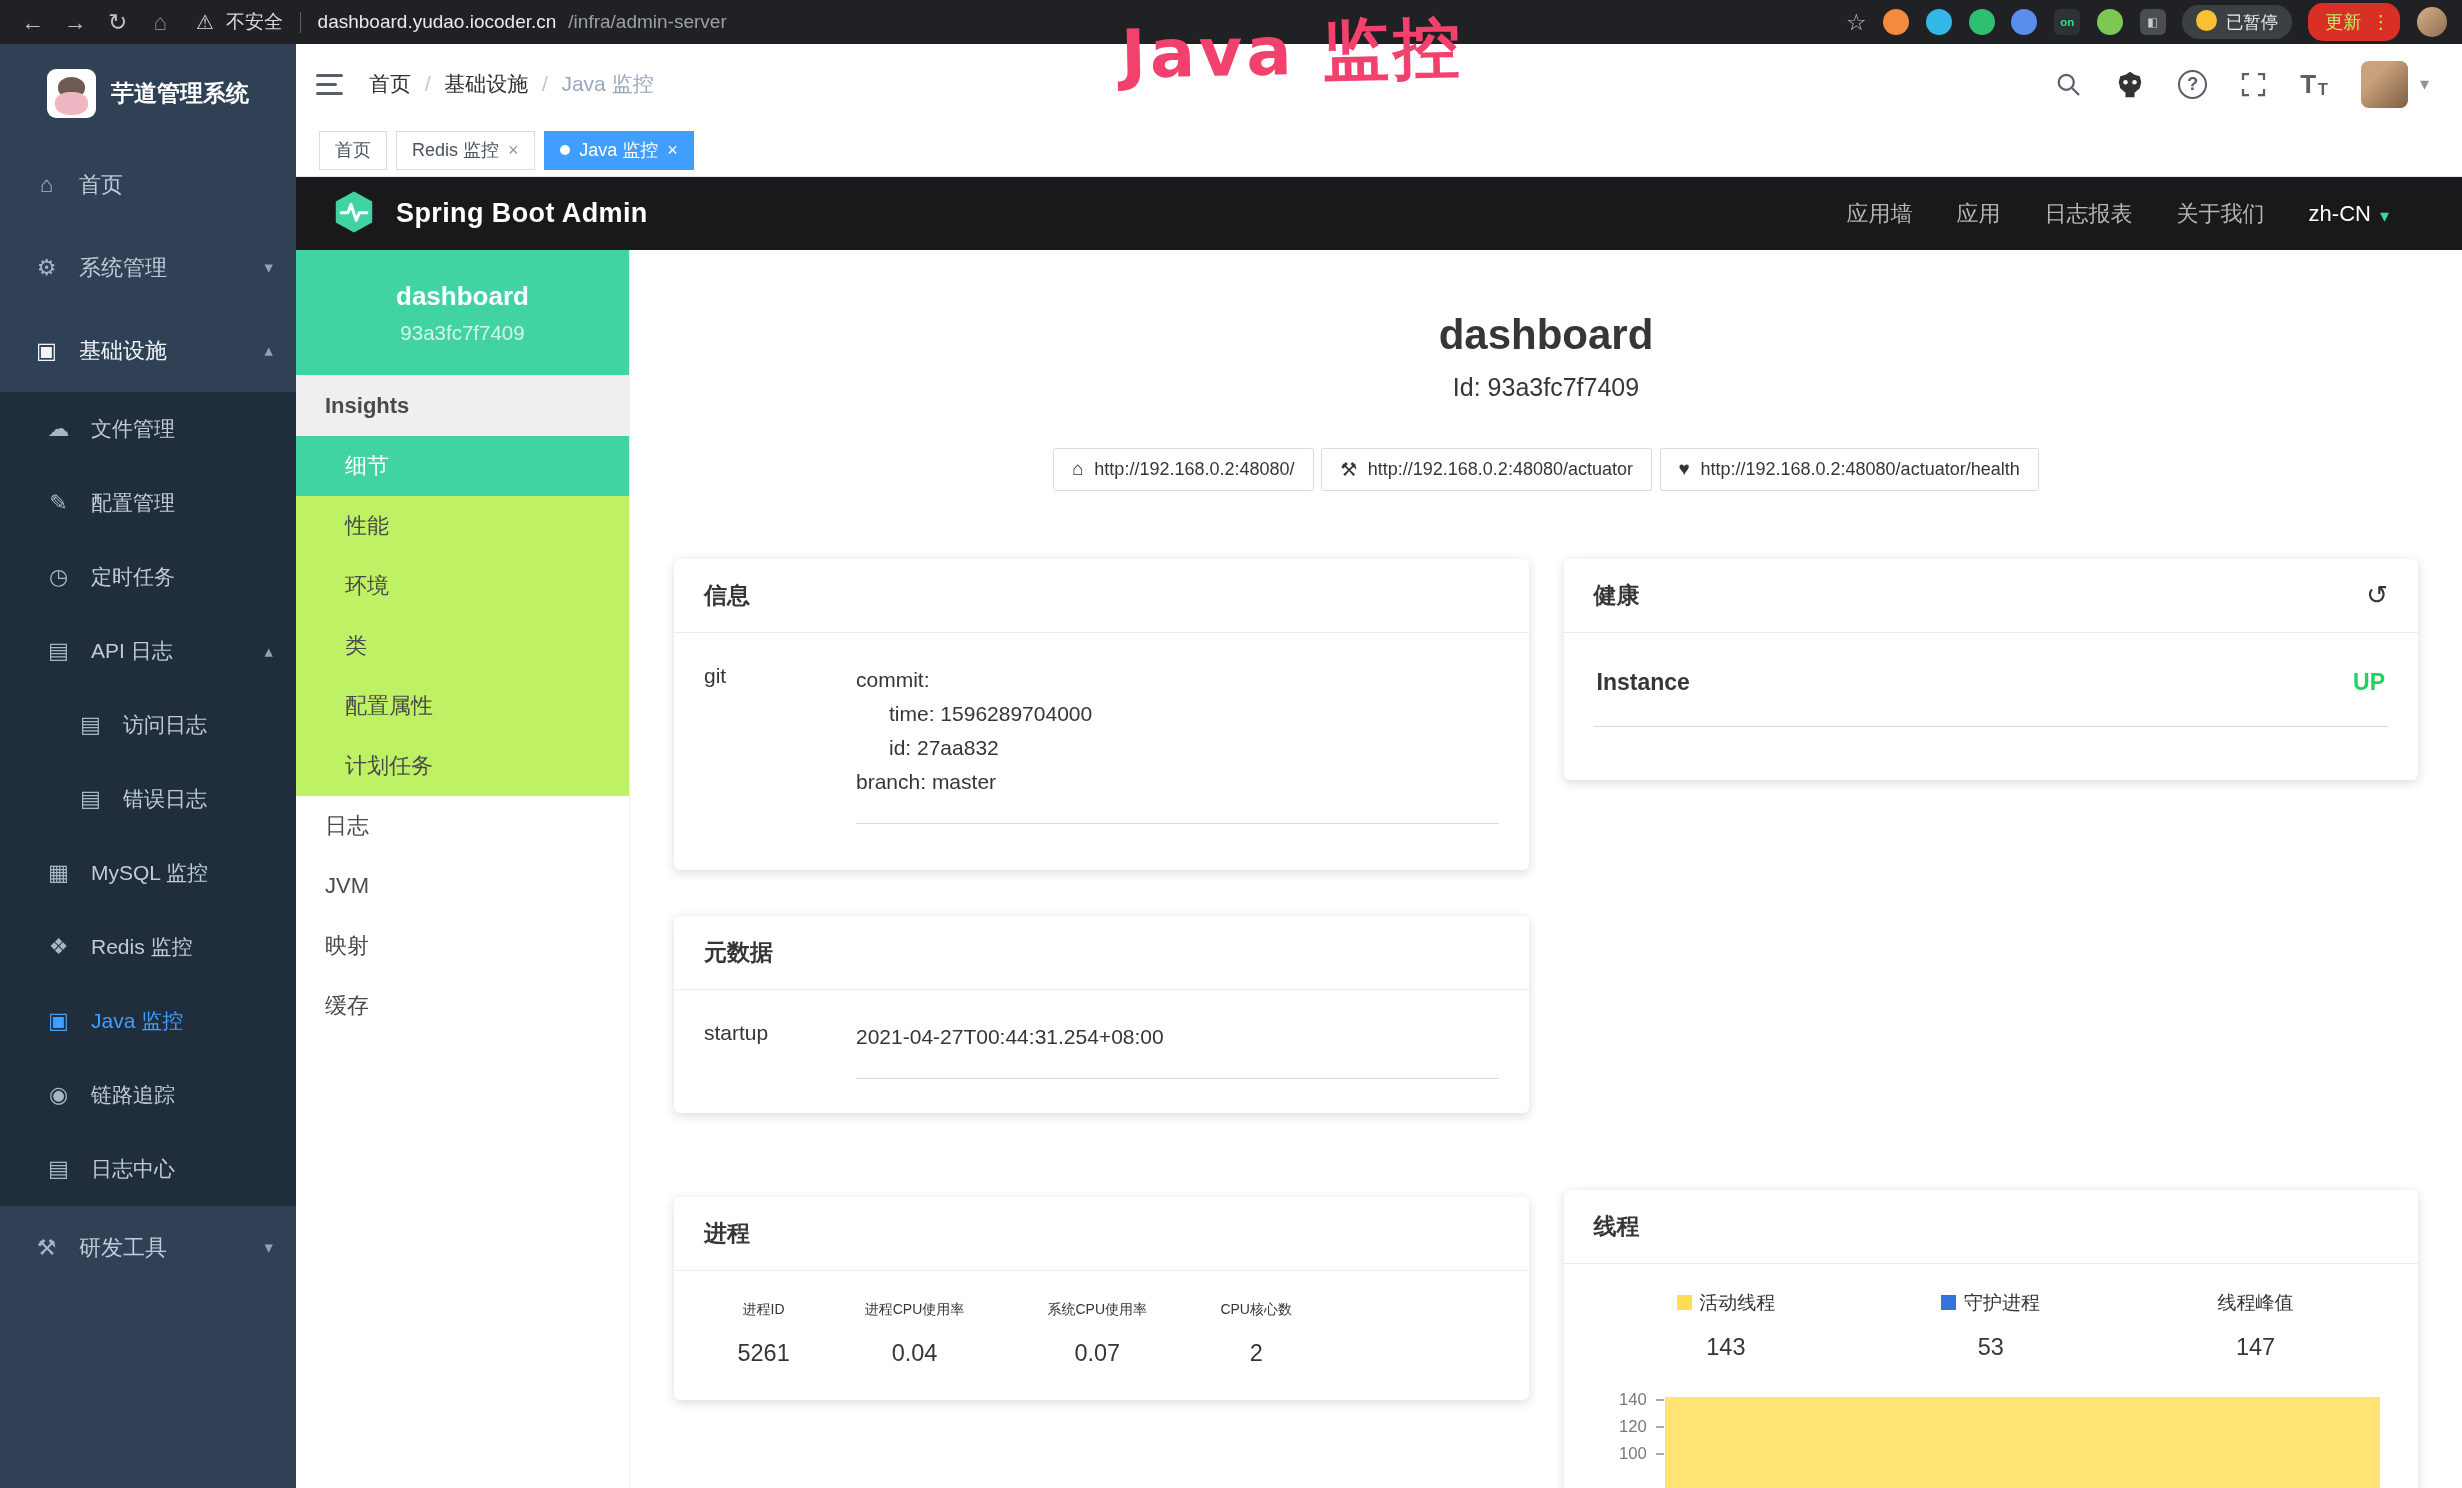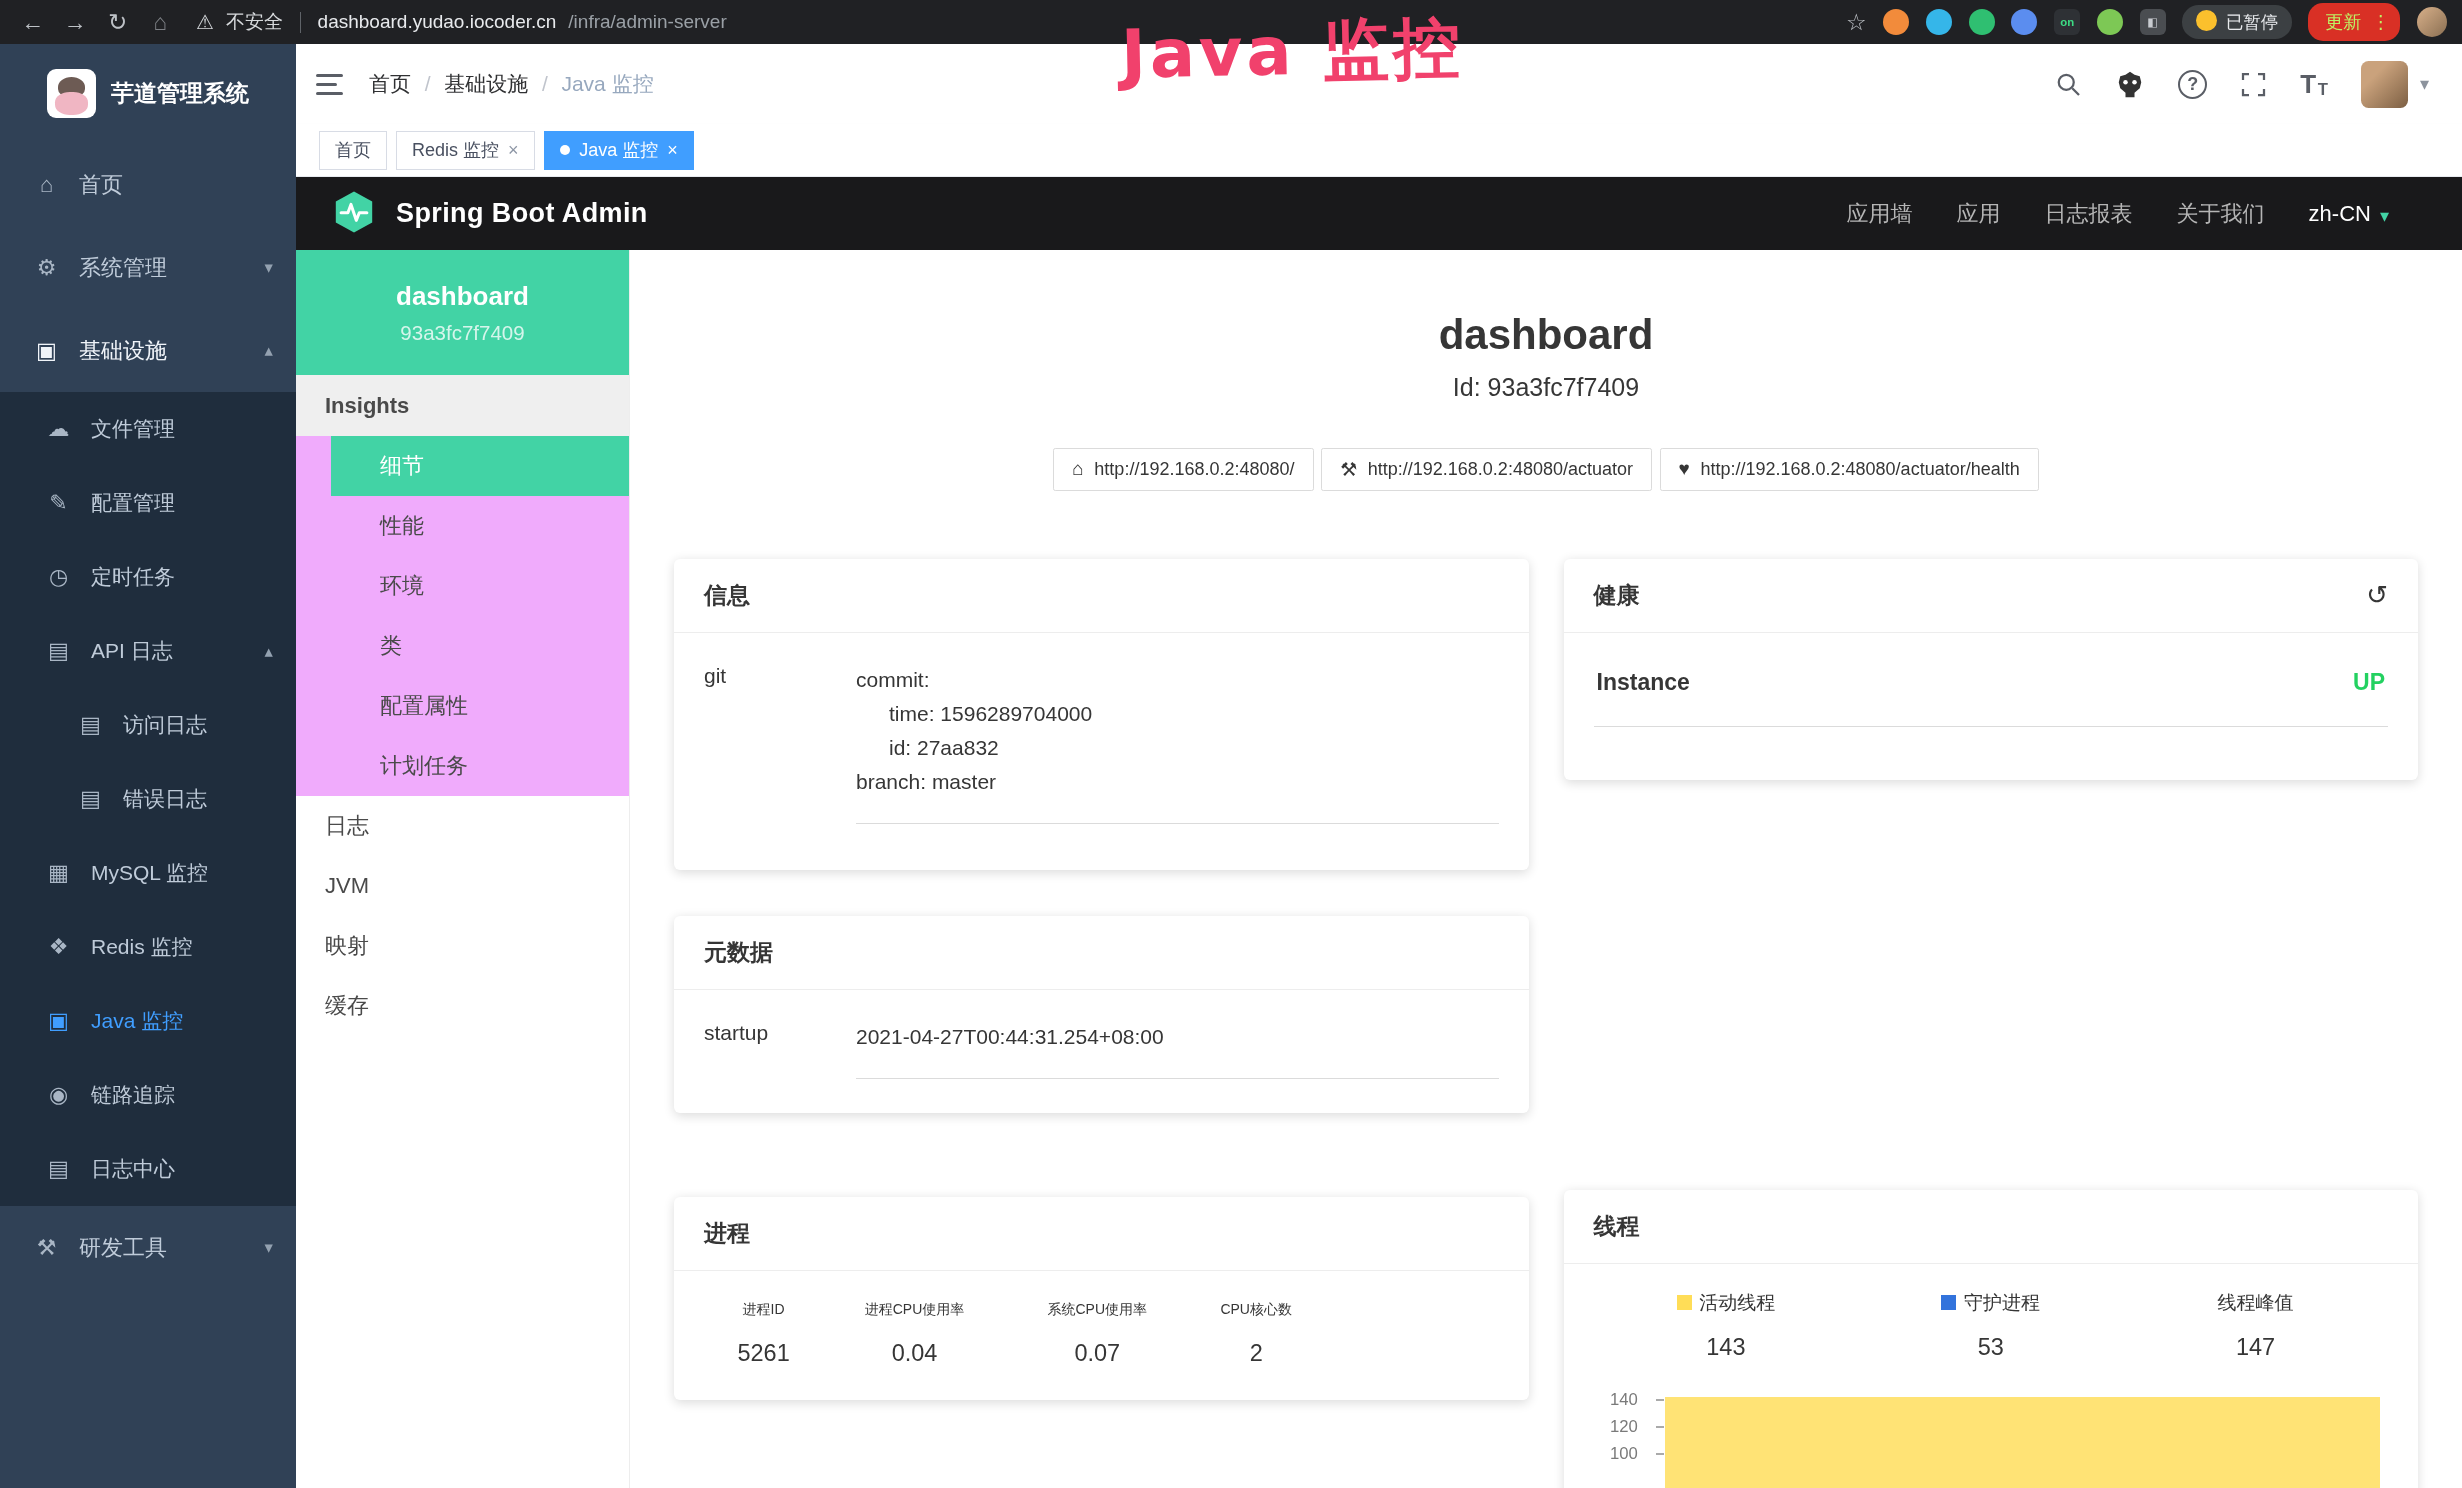--- a/index.html
+++ b/index.html
@@ -88,21 +88,21 @@
 
   
   #sba-body { flex:1; display:flex; overflow:hidden; }
   #instance-sidebar { width:334px; flex:none; background:#fff; border-right:0.8px solid #ededed; }
   .inst-head { height:125px; background:#42d3a5; color:#fff; display:flex; flex-direction:column;
     align-items:center; justify-content:center; gap:9px; }
   .inst-name { font-size:26px; font-weight:700; }
   .inst-id { font-size:20.5px; color:rgba(255,255,255,.78); }
   .group-head { height:61px; background:#efefef; display:flex; align-items:center; padding-left:29px;
     font-weight:700; font-size:22px; color:#4a4a4a; }
-  .group-items { background:#f0abfc;padding-left:35px; }
+  .group-items { background:#bef264; }
   .side-item { height:60px; display:flex; align-items:center; padding-left:49px; font-size:22px; color:#4a4a4a; }
   .group-items .side-item.active { background:#42d3a5; color:#fff; }
   .top-items .side-item { padding-left:29px; background:#fff; }
 
   #content { flex:1; padding:61px 44px 0; overflow:hidden; }
   .page-title { text-align:center; font-size:42px; font-weight:700; color:#363636; }
   .page-sub { text-align:center; font-size:25px; color:#363636; margin-top:13.7px; }
   .chips { display:flex; justify-content:center; gap:7.6px; margin-top:46px; }
   .chip { display:flex; align-items:center; gap:10.6px; border:0.8px solid #dbdbdb; background:#fff;
     padding:9px 18px; font-size:18px; color:#363636; border-radius:2.3px; }
@@ -137,21 +137,21 @@
   .threads-body { padding:26px 30px 0; font-size:21px; color:#363636; }
   .legend { display:flex; }
   .lg { flex:1; text-align:center; }
   .lg-top { font-size:19px; display:flex; align-items:center; justify-content:center; gap:7.6px; }
   .sw { width:15px; height:15px; display:inline-block; }
   .sw-yellow { background:#ffdd57; } .sw-blue { background:#3273dc; }
   .lg-val { font-size:23.5px; margin-top:18px; }
   .chart { display:flex; margin-top:26px; height:243px; }
   .yaxis { width:70px; flex:none; display:flex; flex-direction:column; align-items:flex-end;
     color:#7a7a7a; font-size:16.7px; }
-  .ytick { height:27px; display:flex; align-items:center; gap:18px; }
+  .ytick { height:27px; display:flex; align-items:center; gap:9px; }
   .tickmark { width:7.6px; height:1.5px; background:#aaa; }
   .plot { flex:1; position:relative; }
   .area-yellow { position:absolute; left:1.5px; right:7.6px; top:10.6px; bottom:0; background:rgba(255,221,87,.82); }
 
   
   #annotation { position:absolute; left:1121px; top:6px; z-index:100; font-size:67px; font-weight:800;
     color:#f1416c; letter-spacing:3.8px; transform:rotate(-1.2deg);
     font-family:"DejaVu Sans","Liberation Sans",sans-serif; }
 </style>
 </head>

